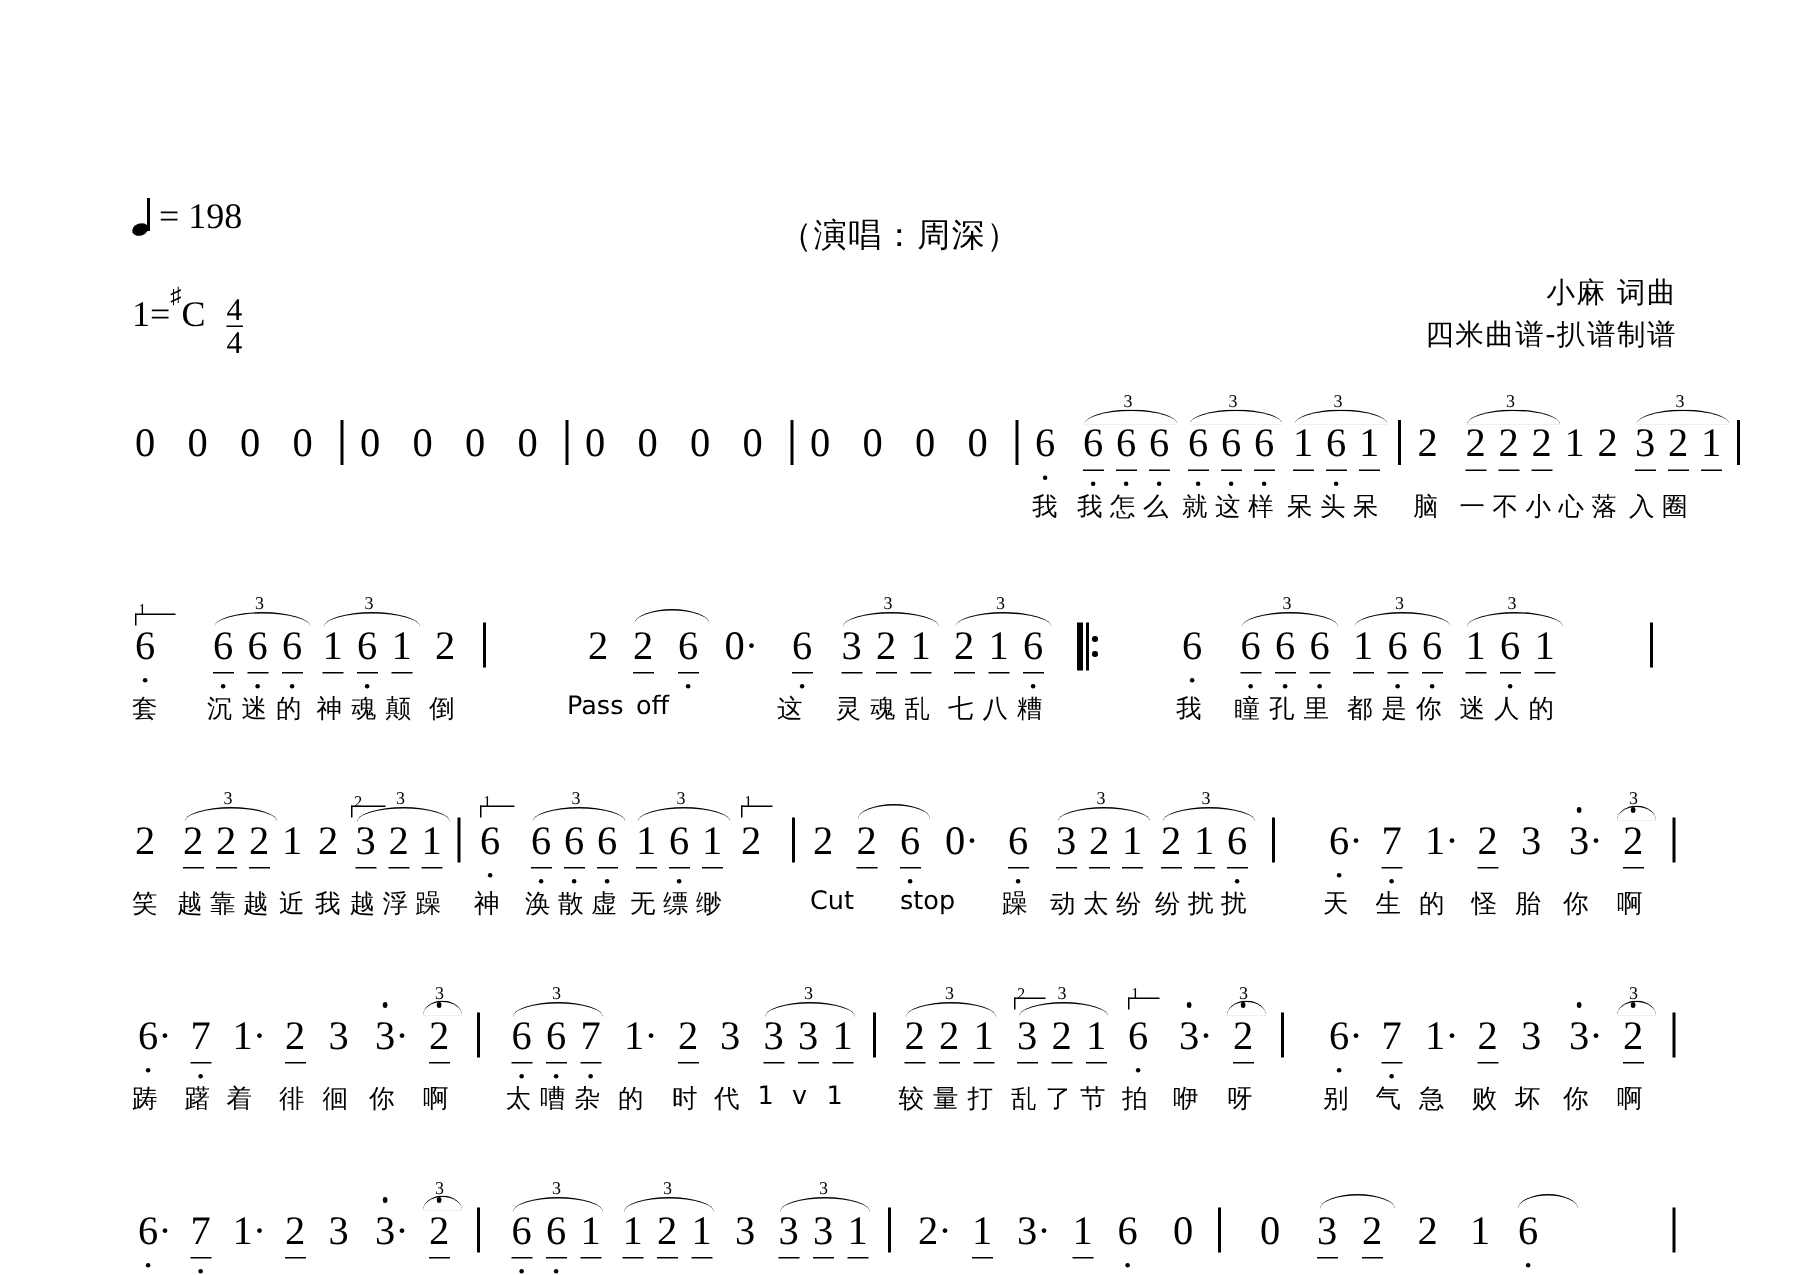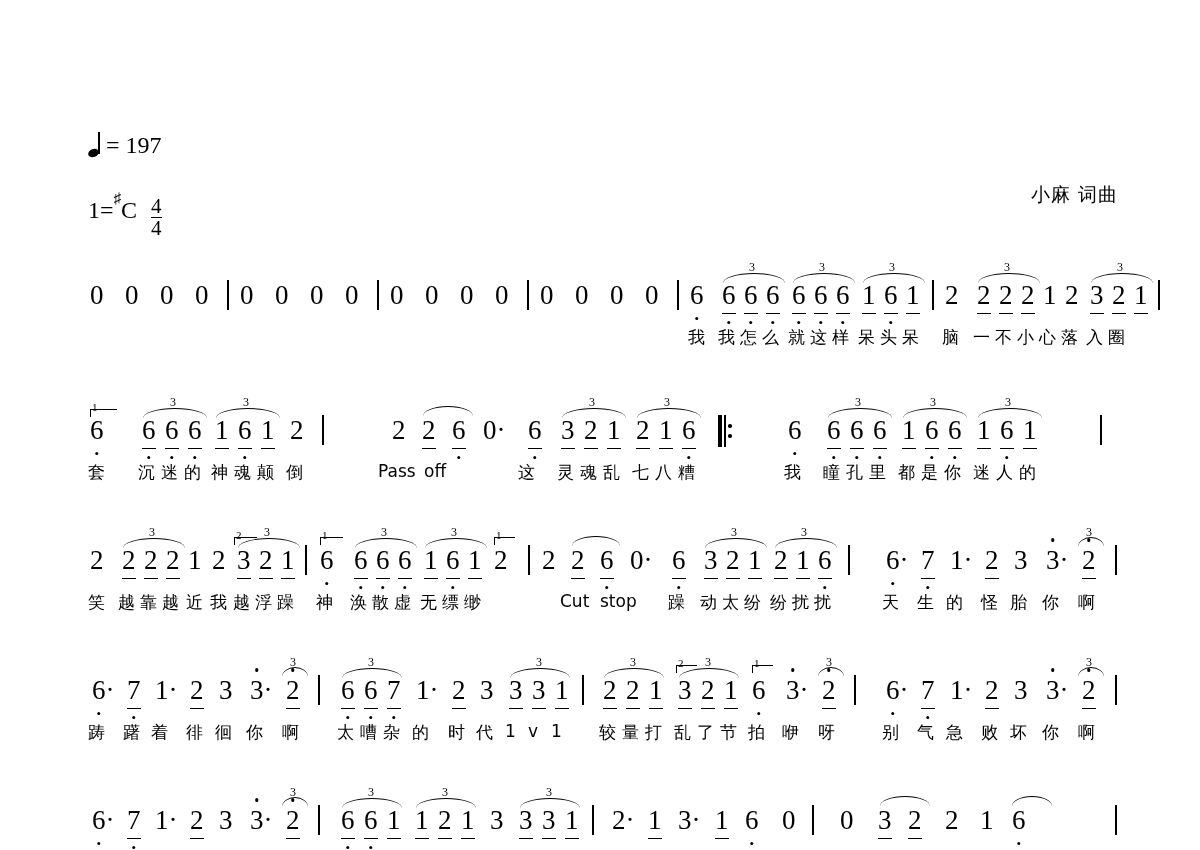--- a/index.html
+++ b/index.html
@@ -91,28 +91,30 @@
 
   .volta{position:absolute;font-size:11px;font-family:"Liberation Serif", serif;}
   .voltaline{position:absolute;border-top:1.4px solid #000;border-left:1.4px solid #000;height:7px;}
   .eng{font-family:"DejaVu Sans", sans-serif;font-size:17px;}
 </style>
 </head>
 <body>
 
 <div class="sheet">
 
+  <div class="subtitle">（演唱：周深）</div>
   <div class="credit c1">小麻 词曲</div>
+  <div class="credit c2">四米曲谱-扒谱制谱</div>
 
   <div class="tempo">
     <span class="qnote">
       <span class="head"></span>
         <span class="stem"></span>
     </span>
-    <span>= 197</span>
+    <span>= 198</span>
   </div>
 
   <div class="keysig">
     <span><span>1=</span><span class="sharp">♯</span><span>C</span></span>
     <span class="meter">
       <span class="num">4</span>
       <span class="den" style="border-top:1.4px solid #000;">4</span>
     </span>
   </div>
 
@@ -361,21 +363,21 @@
       <span class="lyr" style="left:233px;">越</span>
       <span class="lyr" style="left:255px;">浮</span>
       <span class="lyr" style="left:277px;">躁</span>
       <span class="lyr" style="left:316px;">神</span>
       <span class="lyr" style="left:350px;">涣</span>
       <span class="lyr" style="left:372px;">散</span>
       <span class="lyr" style="left:394px;">虚</span>
       <span class="lyr" style="left:420px;">无</span>
       <span class="lyr" style="left:442px;">缥</span>
       <span class="lyr" style="left:464px;">缈</span>
-      <span class="lyr eng" style="left:560px;">Cut</span>
+      <span class="lyr eng" style="left:540px;">Cut</span>
       <span class="lyr eng" style="left:600px;">stop</span>
       <span class="lyr" style="left:668px;">躁</span>
       <span class="lyr" style="left:700px;">动</span>
       <span class="lyr" style="left:722px;">太</span>
       <span class="lyr" style="left:744px;">纷</span>
       <span class="lyr" style="left:770px;">纷</span>
       <span class="lyr" style="left:792px;">扰</span>
       <span class="lyr" style="left:814px;">扰</span>
       <span class="lyr" style="left:882px;">天</span>
       <span class="lyr" style="left:917px;">生</span>

